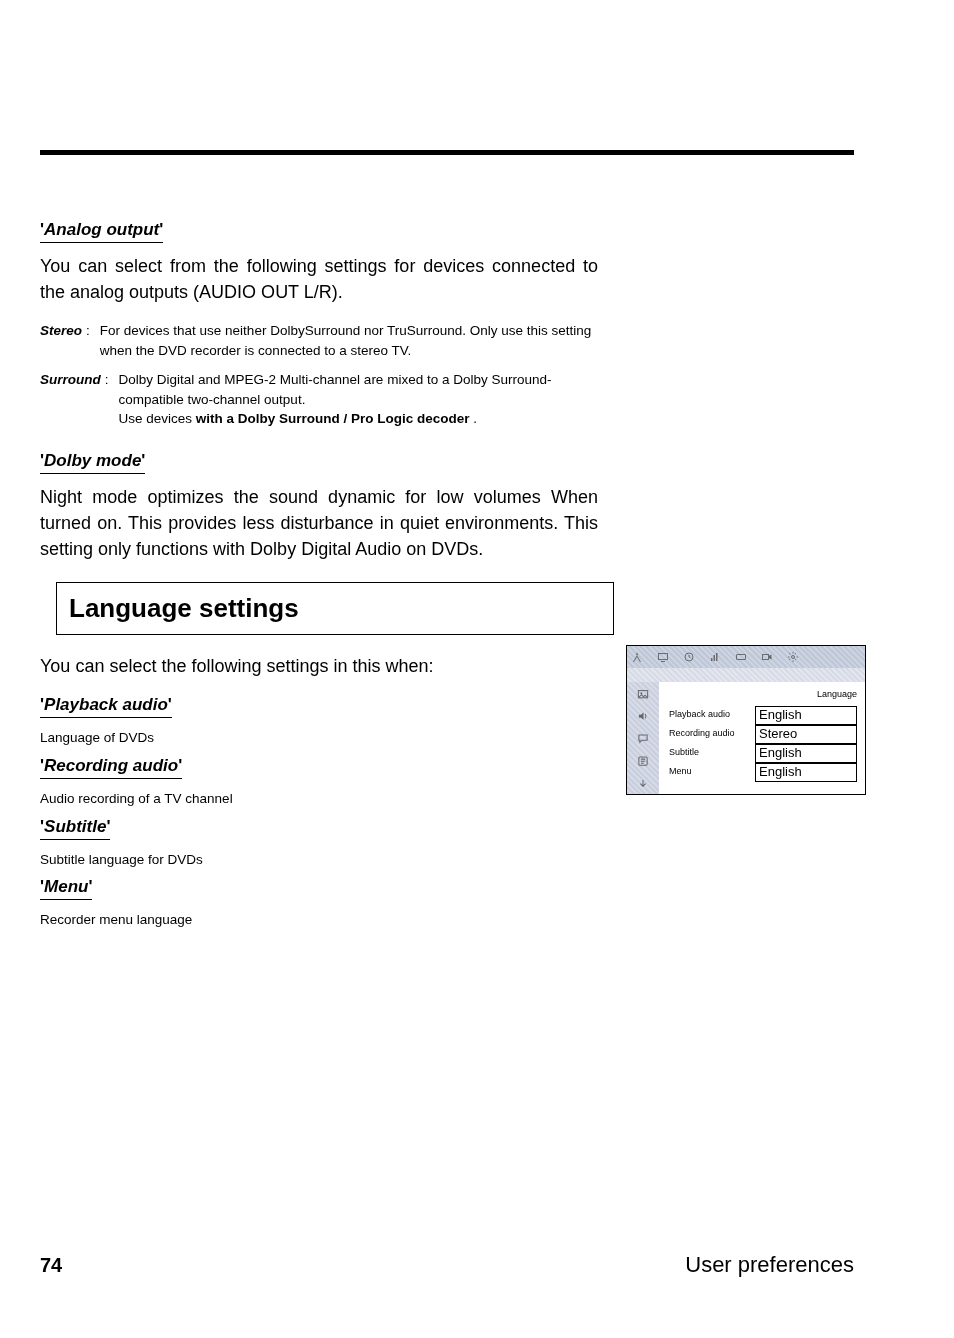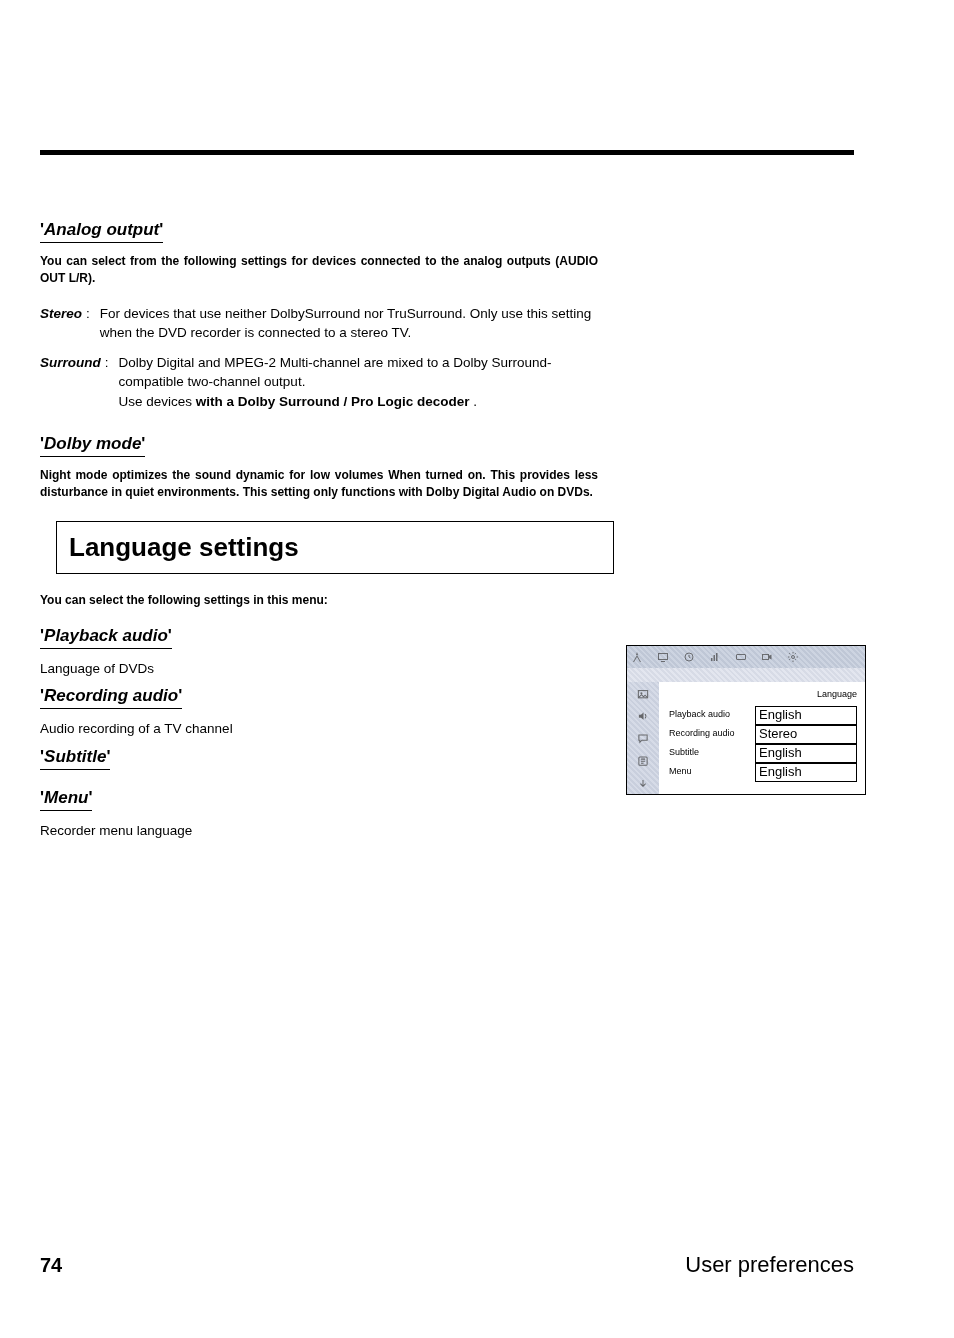--- a/index.html
+++ b/index.html
@@ -2,21 +2,21 @@
 <html><head>
 <meta charset="utf-8">
 <style>
   * { box-sizing: border-box; margin: 0; padding: 0; }
   html, body { width: 954px; height: 1338px; background: #fff; font-family: Arial, Helvetica, sans-serif; color: #000; }
   .page { position: relative; width: 954px; height: 1338px; padding: 150px 100px 60px 40px; }
   .top-rule { position: absolute; left: 40px; right: 100px; top: 150px; height: 5px; background: #000; }
   .content { position: absolute; top: 220px; left: 40px; right: 100px; }
   .section-heading { font-weight: bold; font-style: italic; font-size: 17px; border-bottom: 1.5px solid #000; display: inline-block; padding-bottom: 2px; margin-bottom: 10px; }
   .section-heading .quote { font-style: normal; }
-  .para { font-size: 12px; line-height: 1.45; text-align: justify; margin-bottom: 16px; width: 558px; font-weight: bold; }
+  .para { font-size: 18px; line-height: 1.45; text-align: justify; margin-bottom: 16px; width: 558px; }
   .def-list { width: 558px; margin-bottom: 22px; }
   .def-row { display: flex; font-size: 13.5px; line-height: 1.45; margin-bottom: 10px; }
   .def-term { font-weight: bold; font-style: italic; flex: 0 0 auto; padding-right: 4px; white-space: nowrap; }
   .def-colon { flex: 0 0 auto; padding-right: 10px; }
   .def-desc { flex: 1 1 auto; }
   .def-desc .strong { font-weight: bold; }
   .big-box { border: 1.5px solid #000; width: 558px; padding: 10px 12px; margin: 20px 0 18px 16px; }
   .big-box-title { font-size: 26px; font-weight: bold; }
   .sub-sec { margin-top: 8px; }
   .sub-desc { font-size: 13.5px; line-height: 1.45; }
@@ -77,40 +77,41 @@
       <div class="section-heading">
         <span class="quote">'</span><span>Dolby mode</span><span class="quote">'</span>
       </div>
       <p class="para">Night mode optimizes the sound dynamic for low volumes When turned on. This provides less disturbance in quiet environments. This setting only functions with Dolby Digital Audio on DVDs.</p>
     </div>
 
     <div class="big-box">
       <div class="big-box-title">Language settings</div>
     </div>
 
-    <p class="para" style="text-align:left;">You can select the following settings in this menu:</p>
+    <p class="para" style="text-align:left;">You can select the following settings in this when:</p>
 
     <div class="sub-sec">
       <div class="section-heading">
         <span class="quote">'</span><span>Playback audio</span><span class="quote">'</span>
       </div>
       <div class="sub-desc">Language of DVDs</div>
     </div>
 
     <div class="sub-sec">
       <div class="section-heading">
         <span class="quote">'</span><span>Recording audio</span><span class="quote">'</span>
       </div>
       <div class="sub-desc">Audio recording of a TV channel</div>
     </div>
 
     <div class="sub-sec">
       <div class="section-heading">
         <span class="quote">'</span><span>Subtitle</span><span class="quote">'</span>
       </div>
+      <div class="sub-desc">Subtitle language for DVDs</div>
     </div>
 
     <div class="sub-sec">
       <div class="section-heading">
         <span class="quote">'</span><span>Menu</span><span class="quote">'</span>
       </div>
       <div class="sub-desc">Recorder menu language</div>
     </div>
 
   </div>

